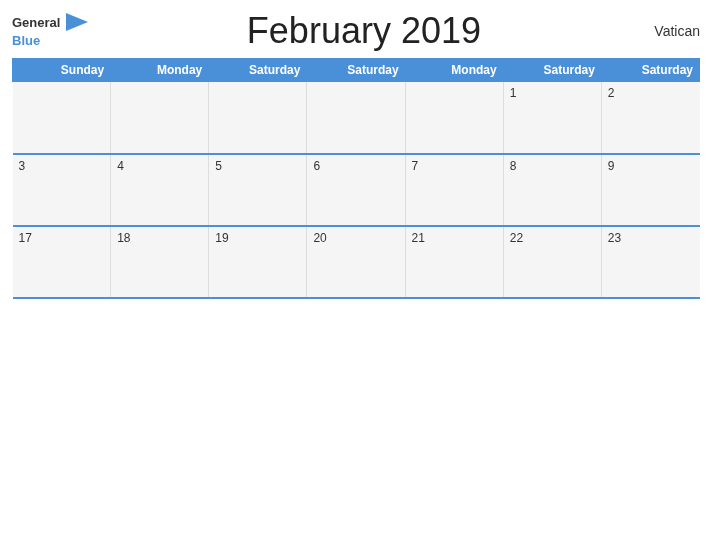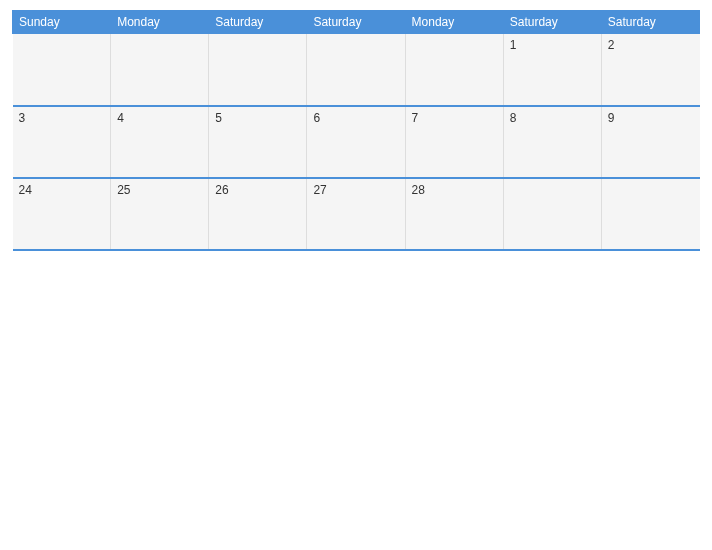--- a/index.html
+++ b/index.html
@@ -60,23 +60,23 @@
       text-align: right;
     }
     .calendar {
       width: 100%;
       border-collapse: collapse;
     }
     .calendar thead tr th {
       background: #4a90d9;
       color: #fff;
       font-size: 12px;
-      font-weight: normal;
+      font-weight: bold;
       padding: 4px 6px;
-      text-align: left;
+      text-align: right;
       border: 1px solid #4a90d9;
     }
     .calendar tbody tr {
       border-bottom: 2px solid #4a90d9;
     }
     .calendar tbody tr td {
       vertical-align: top;
       padding: 4px 6px 4px 6px;
       font-size: 12px;
       color: #333;
@@ -101,20 +101,38 @@
       margin-top: 2px;
     }
     .empty-cell {
       background: #f5f5f5;
     }
   </style>
 </head>
 <body>
 
 <div class="page">
+  <div class="header">
+    <div class="logo">
+      <div>
+        <div>
+          <span class="logo-general">General</span>
+          
+          <svg class="logo-flag" width="22" height="18" viewBox="0 0 22 18" style="vertical-align:middle; display:inline-block;">
+            <polygon points="0,0 22,9 0,18" fill="#4a90d9"></polygon>
+          </svg>
+        </div>
+        <div>
+          <span class="logo-blue">Blue</span>
+        </div>
+      </div>
+    </div>
+    <div class="month-title">February 2019</div>
+    <div class="country">Vatican</div>
+  </div>
 
   <table class="calendar">
     <thead>
       <tr>
         <th><span>Sunday</span></th>
         <th><span>Monday</span></th>
         <th><span>Saturday</span></th>
         <th><span>Saturday</span></th>
         <th><span>Monday</span></th>
         <th><span>Saturday</span></th>
@@ -153,32 +171,36 @@
           </td>
           <td>
             <span class="day-num">8</span>
           </td>
           <td>
             <span class="day-num">9</span>
           </td>
         </tr>
         <tr>
           <td>
-            <span class="day-num">24</span>
-          </td>
-          <td>
-            <span class="day-num">25</span>
-          </td>
-          <td>
-            <span class="day-num">26</span>
-          </td>
-          <td>
-            <span class="day-num">27</span>
-          </td>
-          <td>
-            <span class="day-num">28</span>
-          </td>
-          <td class="empty-cell"></td>
-          <td class="empty-cell"></td>
+            <span class="day-num">17</span>
+          </td>
+          <td>
+            <span class="day-num">18</span>
+          </td>
+          <td>
+            <span class="day-num">19</span>
+          </td>
+          <td>
+            <span class="day-num">20</span>
+          </td>
+          <td>
+            <span class="day-num">21</span>
+          </td>
+          <td>
+            <span class="day-num">22</span>
+          </td>
+          <td>
+            <span class="day-num">23</span>
+          </td>
         </tr>
       </tbody>
   </table>
 </div>
 
 </body></html>

